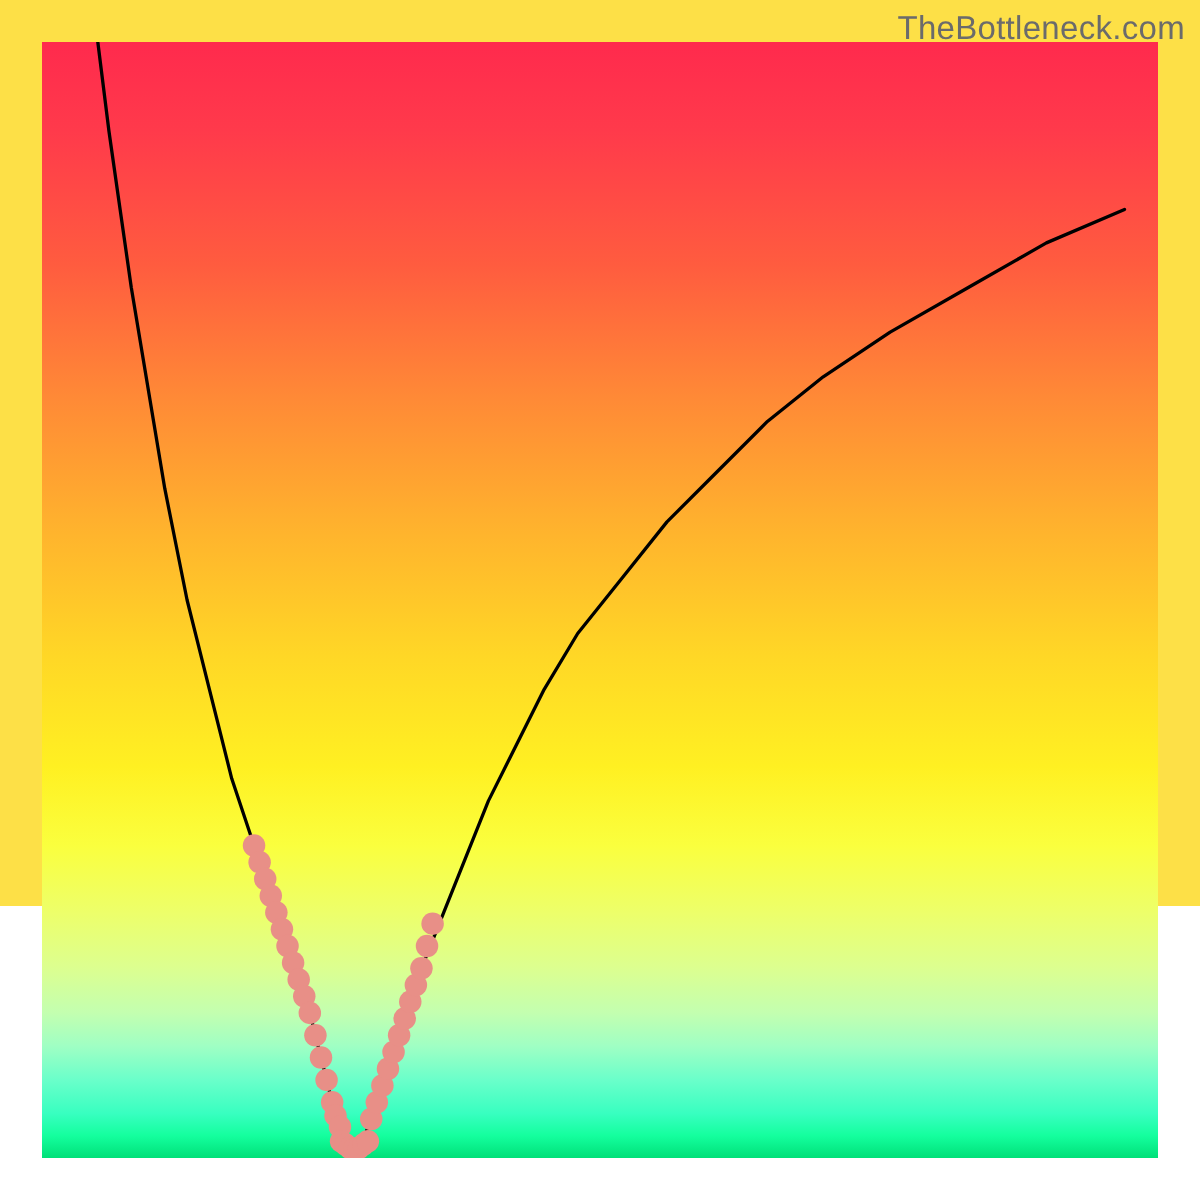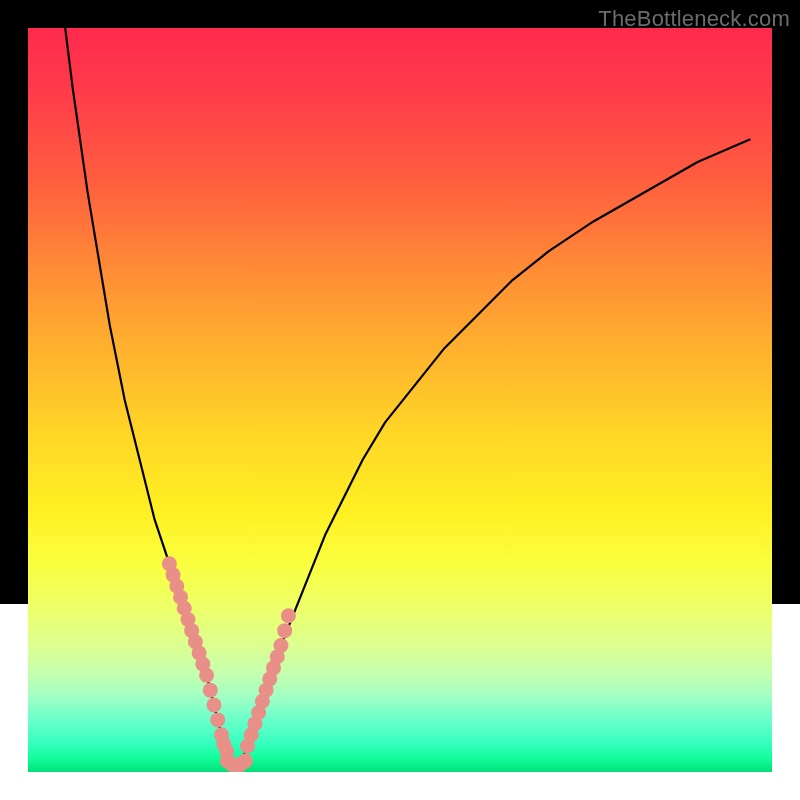--- a/index.html
+++ b/index.html
@@ -7,21 +7,21 @@
     padding: 0;
     width: 800px;
     height: 800px;
     overflow: hidden;
     font-family: Arial, Helvetica, sans-serif;
   }
   .chart-frame {
     position: relative;
     width: 800px;
     height: 604px;
-    background: #000000;
+    background: #fde047;
     box-sizing: border-box;
   }
   .plot-area {
     position: absolute;
     left: 28px;
     top: 28px;
     width: 744px;
     height: 744px;
     background: linear-gradient(
       to bottom,

